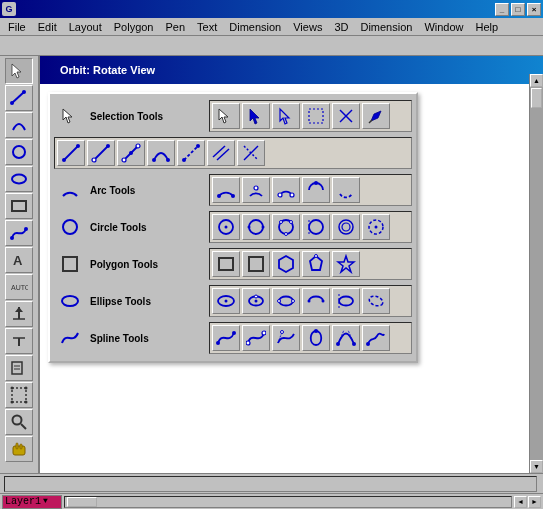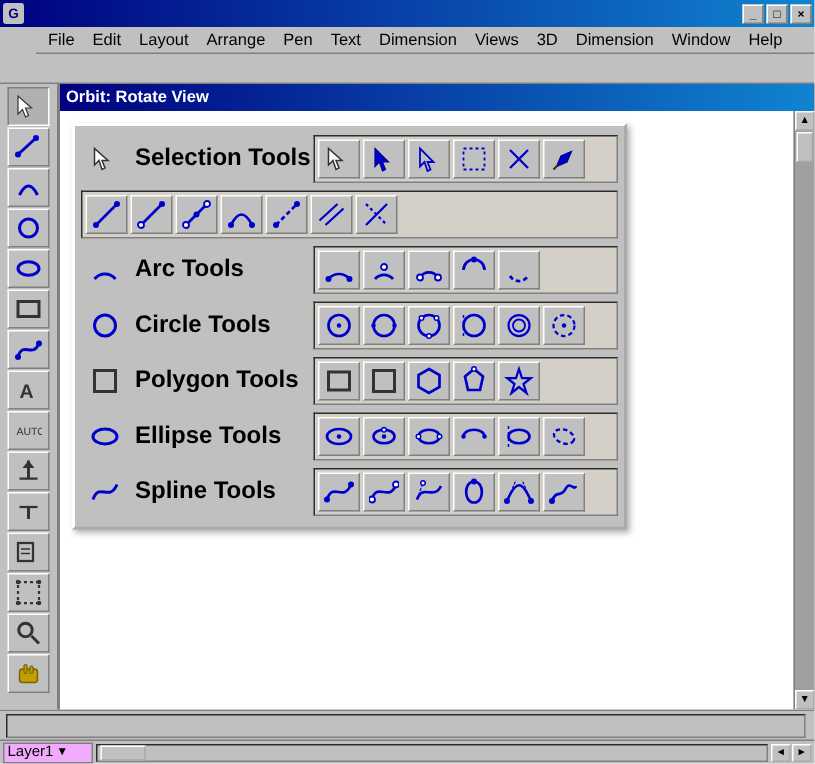--- a/index.html
+++ b/index.html
@@ -61,21 +61,20 @@
 
     
     .menu-bar {
       background: #c0c0c0;
       display: flex;
       align-items: center;
       height: 18px;
       padding: 0 2px;
       border-bottom: 1px solid #808080;
       font-size: 11px;
-      margin-left: 24px;
     }
     .menu-item {
       padding: 1px 6px;
       cursor: pointer;
     }
 
     
     .toolbar-bar {
       background: #c0c0c0;
       height: 20px;
@@ -135,21 +134,21 @@
       display: flex;
       align-items: center;
       height: 36px;
       margin-bottom: 1px;
     }
     .tool-row-label {
       width: 155px;
       display: flex;
       align-items: center;
       gap: 8px;
-      font-size: 16px;
+      font-size: 10px;
       font-weight: bold;
       padding-left: 4px;
     }
     .tool-row-label-icon {
       width: 24px;
       height: 24px;
       display: flex;
       align-items: center;
       justify-content: center;
     }
@@ -205,25 +204,26 @@
       height: 16px;
       background: #c0c0c0;
       border-top: 1px solid #808080;
       display: flex;
       align-items: center;
       padding: 0 2px;
     }
     .layer-select {
       height: 14px;
       font-size: 10px;
-      background: #f0abfc;
+      background: #be185d;
       border: 1px solid #808080;
       display: flex;
       padding: 0 2px;
       min-width: 60px;
+      font-family: Liberation Mono, monospace;
     }
     .scroll-bar-h {
       flex: 1;
       height: 12px;
       background: #c0c0c0;
       border: 1px inset #808080;
       margin: 0 2px;
       display: flex;
       align-items: center;
     }
@@ -263,27 +263,27 @@
     .scroll-thumb-v {
       width: 11px;
       height: 20px;
       background: #c0c0c0;
       border: 1px outset #ffffff;
       margin: 1px;
     }
 
     
     .inner-title {
-      height: 18px;
+      height: 28px;
       background: linear-gradient(to right, #000080, #1084d0);
       color: white;
       font-size: 11px;
       display: flex;
       align-items: center;
-      padding: 0 4px;
+      padding: 0 20px;
       font-weight: bold;
       text-align: right;
     }
   </style>
 </head>
 <body>
 
 <div class="title-bar">
   <div class="title-bar-left">
     <div class="title-bar-icon">G</div>
@@ -292,21 +292,21 @@
     <div class="title-btn">_</div>
     <div class="title-btn">□</div>
     <div class="title-btn">×</div>
   </div>
 </div>
 
 <div class="menu-bar">
   <span class="menu-item">File</span>
   <span class="menu-item">Edit</span>
   <span class="menu-item">Layout</span>
-  <span class="menu-item">Arrange</span>
+  <span class="menu-item">Polygon</span>
   <span class="menu-item">Pen</span>
   <span class="menu-item">Text</span>
   <span class="menu-item">Dimension</span>
   <span class="menu-item">Views</span>
   <span class="menu-item">3D</span>
   <span class="menu-item">Dimension</span>
   <span class="menu-item">Window</span>
   <span class="menu-item">Help</span>
 </div>
 

